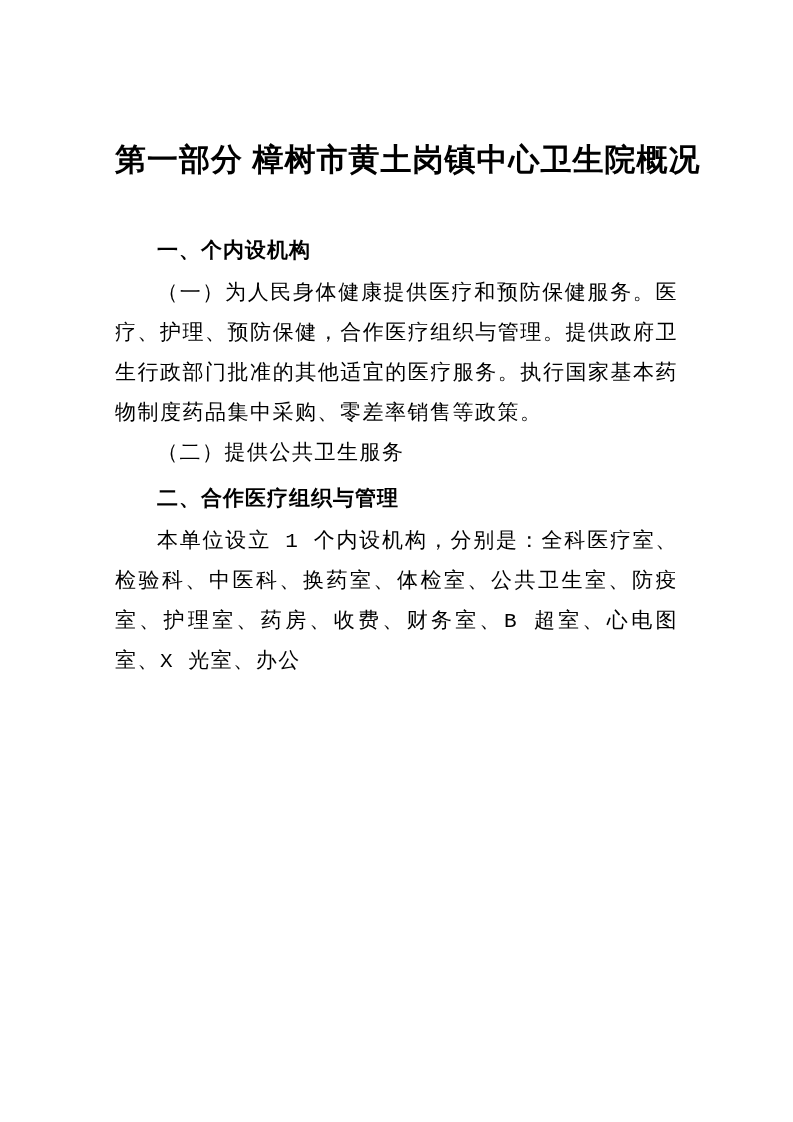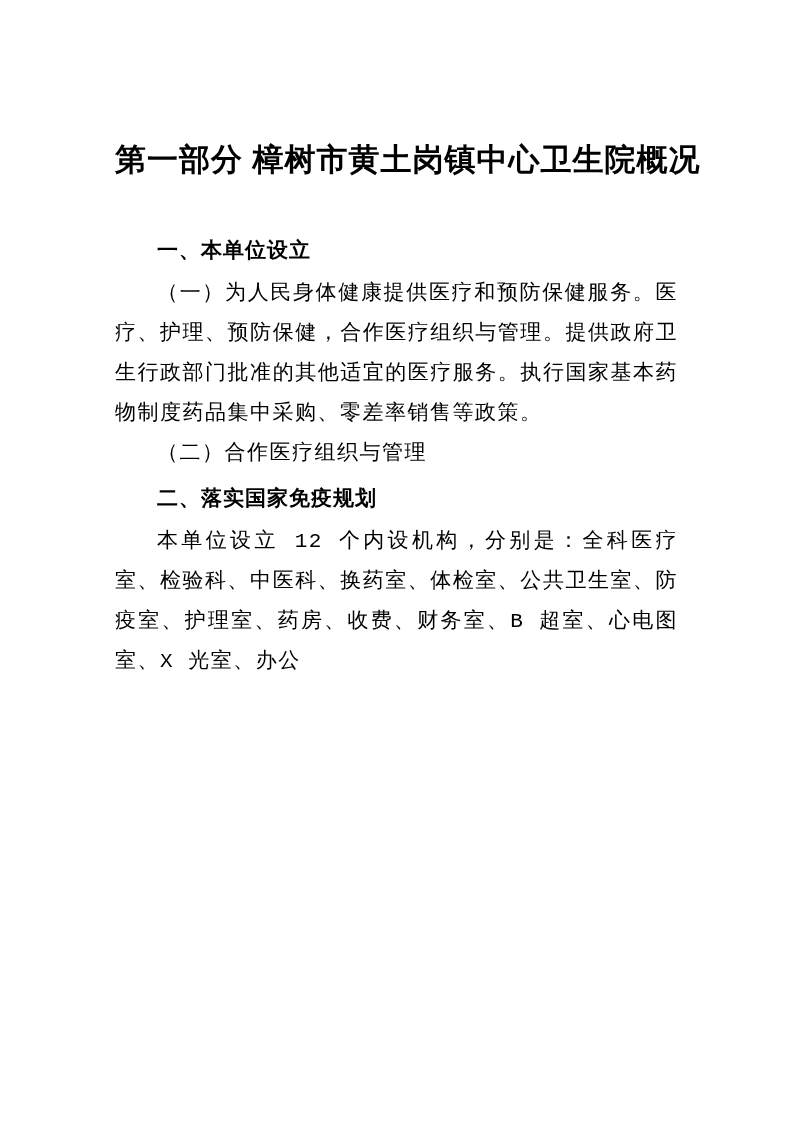--- a/index.html
+++ b/index.html
@@ -68,28 +68,28 @@
 </style>
 </head>
 <body>
 
 <div class="page">
 
   <h1 class="doc-title">第一部分 樟树市黄土岗镇中心卫生院概况</h1>
 
   <div class="doc-body">
 
-    <h2 class="heading">一、本单位设立</h2>
+    <h2 class="heading">一、个内设机构</h2>
 
     <p class="para">（一）为人民身体健康提供医疗和预防保健服务。医疗、护理、预防保健，合作医疗组织与管理。提供政府卫生行政部门批准的其他适宜的医疗服务。执行国家基本药物制度药品集中采购、零差率销售等政策。</p>
 
-    <p class="para">（二）合作医疗组织与管理</p>
+    <p class="para">（二）提供公共卫生服务</p>
 
 
-    <h2 class="heading">二、落实国家免疫规划</h2>
+    <h2 class="heading">二、合作医疗组织与管理</h2>
 
-    <p class="para">本单位设立 12 个内设机构，分别是：全科医疗室、检验科、中医科、换药室、体检室、公共卫生室、防疫室、护理室、药房、收费、财务室、B 超室、心电图室、X 光室、办公</p>
+    <p class="para">本单位设立 1 个内设机构，分别是：全科医疗室、检验科、中医科、换药室、体检室、公共卫生室、防疫室、护理室、药房、收费、财务室、B 超室、心电图室、X 光室、办公</p>
 
   </div>
 
   <div class="footer">— 3 —</div>
 
 </div>
 
 </body></html>

